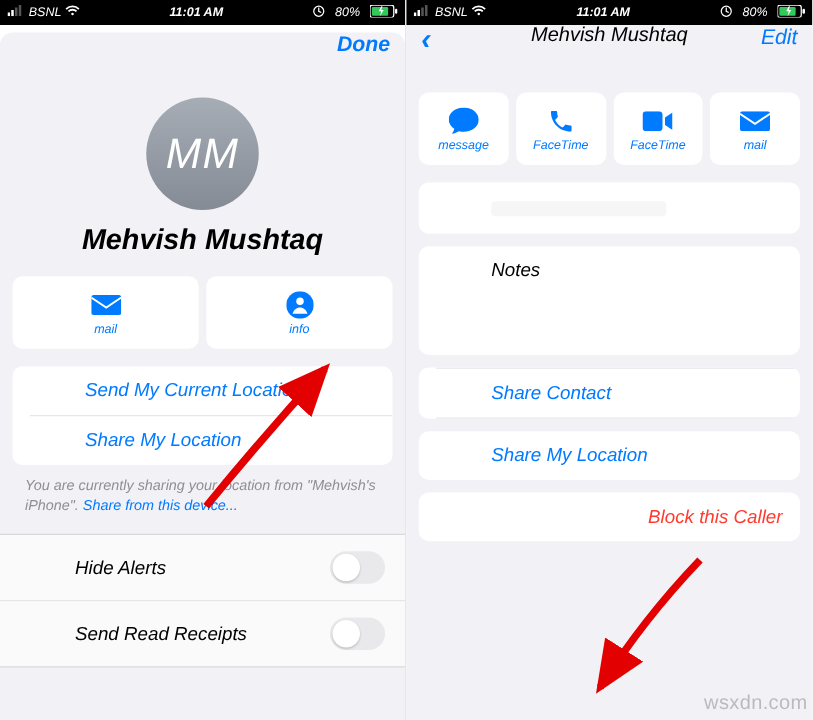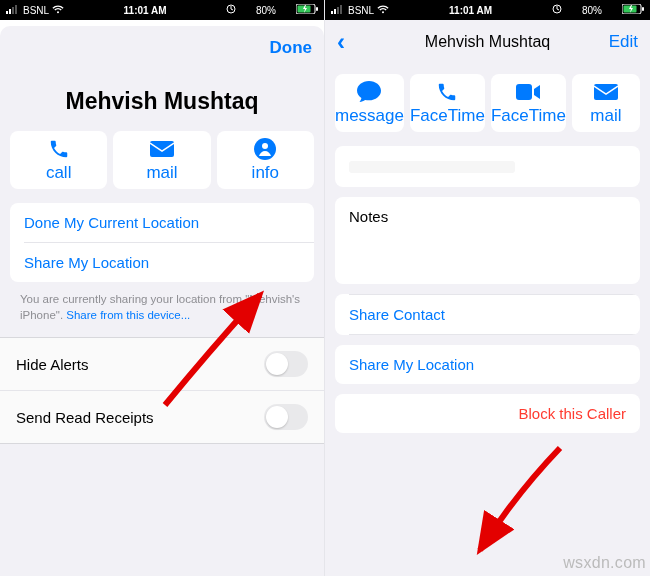--- a/index.html
+++ b/index.html
@@ -1,36 +1,36 @@
 <!DOCTYPE html>
 <html><head>
 <meta charset="utf-8">
 <style>
   * { box-sizing: border-box; margin: 0; padding: 0; font-family: -apple-system, "SF Pro Text", "Helvetica Neue", Arial, sans-serif; }
   body { background: #fff; width: 650px; height: 576px; position: relative; overflow: hidden; }
-  .phones { display: flex; width: 650px; height: 459px; }
+  .phones { display: flex; width: 650px; height: 459px; font-style: italic; }
   .phone { width: 325px; height: 576px; background: #f2f1f6; position: relative; overflow: hidden; border-right: 1px solid #e5e5ea;}
   .phone:last-child { border-right: none; }
   .status-bar { height: 20px; background: #000; color: #fff; font-size: 10px; display: flex; align-items: center; padding: 0 6px; justify-content: space-between; }
   .status-left { display:flex; align-items:center; gap:3px;}
-  .status-right { display:flex; align-items:center; gap:20px;}
-  .nav { height: 44px; display: flex; align-items: center; justify-content: space-between; padding: 0 12px; color: #007aff; font-size: 17px; }
+  .status-right { display:flex; align-items:center; gap:8px;}
+  .nav { height: 44px; display: flex; align-items: flex-start; justify-content: space-between; padding: 0 12px; color: #007aff; font-size: 17px; }
   .nav .title { color: #000; font-size: 16px; position:absolute; left:0; right:0; text-align:center; pointer-events:none;}
   .phone.left { background:#fff; }
   .phone.left .sheet { background:#f2f1f6; border-radius:10px 10px 0 0; margin-top:6px; min-height:600px; padding-top:0;}
   .avatar-wrap { display:flex; flex-direction:column; align-items:center; padding-top:8px;}
   .avatar { width: 90px; height: 90px; border-radius: 50%; background: linear-gradient(#a7adb5,#848b95); display:flex; align-items:center; justify-content:center; color:#fff; font-size:34px; font-weight:500; letter-spacing:1px;}
   .contact-name-big { font-size: 23px; font-weight:700; color:#000; margin-top:10px;}
   .action-row { display:flex; gap:6px; margin:16px 10px 14px 10px; }
   .action-row.tight { margin:10px 10px 14px 10px; gap:6px;}
   .action-btn { flex:1; background:#fff; border-radius:8px; height:58px; display:flex; flex-direction:column; align-items:center; justify-content:center; color:#007aff; }
   .action-btn .icon { font-size:20px; height:24px; display:flex; align-items:center; justify-content:center;}
-  .action-btn .albl { font-size:17px; font-weight:500; margin-top:2px;}
+  .action-btn .albl { font-size:10px; font-weight:500; margin-top:2px;}
   .card { background:#fff; border-radius:8px; margin:0 10px 10px 10px; overflow:hidden; }
-  .cell { padding:11px 14px; font-size:15px; color:#007aff; text-align:left; }
+  .cell { padding:11px 14px; font-size:15px; color:#007aff; text-align:left;margin-left:44px; }
   .cell.black { color:#000; }
   .cell.red { color:#ff3b30;text-align:right; }
   .sep { height:1px; background:#e5e5ea; margin-left:14px;}
   .footer-note { font-size:11.5px; color:#8e8e93; padding:0 20px 8px 20px; line-height:1.35;}
   .footer-note .link { color:#007aff; }
   .switch-row .cell { display:flex; align-items:center; justify-content:space-between; color:#000;}
   .switch { width:44px; height:26px; background:#e9e9eb; border-radius:13px; position:relative;}
   .switch::after { content:""; position:absolute; width:22px; height:22px; background:#fff; border-radius:50%; top:2px; left:2px; box-shadow:0 1px 2px rgba(0,0,0,.2);}
   .flat { border-radius:0; margin:0;}
   .flat .cell { padding:13px 16px;gap:27px;}
@@ -85,32 +85,27 @@
       </div>
     </div>
 
     <div class="sheet">
       <div class="nav">
         <span></span>
         <span style="font-weight:600">Done</span>
       </div>
 
       <div class="avatar-wrap">
+        <div class="avatar">
+          <span>MM</span>
+        </div>
         <div class="contact-name-big">Mehvish Mushtaq</div>
       </div>
 
       <div class="action-row">
-        <div class="action-btn">
-          <div class="icon">
-            <svg width="22" height="22" viewBox="0 0 24 24">
-                <path fill="#007aff" d="M6.6 10.8c1.4 2.8 3.8 5.2 6.6 6.6l2.2-2.2c.3-.3.7-.4 1-.2 1.1.4 2.4.6 3.6.6.6 0 1 .4 1 1V20c0 .6-.4 1-1 1C10.6 21 3 13.4 3 4c0-.6.4-1 1-1h3.4c.6 0 1 .4 1 1 0 1.2.2 2.5.6 3.6.1.3 0 .7-.2 1l-2.2 2.2z"></path>
-              </svg>
-          </div>
-          <div class="albl">call</div>
-        </div>
         <div class="action-btn">
           <div class="icon">
             <svg width="24" height="16" viewBox="0 0 24 16">
                 <rect x="0" y="0" width="24" height="16" rx="2" fill="#007aff"></rect>
                 <path d="M0 2l12 8L24 2" stroke="#fff" stroke-width="1.5" fill="none"></path>
               </svg>
           </div>
           <div class="albl">mail</div>
         </div>
         <div class="action-btn">
@@ -119,21 +114,21 @@
                 <circle cx="11" cy="11" r="11" fill="#007aff"></circle>
                 <circle cx="11" cy="8" r="3" fill="#fff"></circle>
                 <path d="M5 18c.8-3 3.4-5 6-5s5.2 2 6 5" fill="#fff"></path>
               </svg>
           </div>
           <div class="albl">info</div>
         </div>
       </div>
 
       <div class="card">
-        <div class="cell">Done My Current Location</div>
+        <div class="cell">Send My Current Location</div>
         <div class="sep"></div>
         <div class="cell">Share My Location</div>
       </div>
 
       <div class="footer-note">
         <span>You are currently sharing your location from "Mehvish's iPhone". </span><span class="link">Share from this device...</span>
       </div>
 
       <div class="card flat switch-row" style="margin-top:6px">
         <div class="cell">

